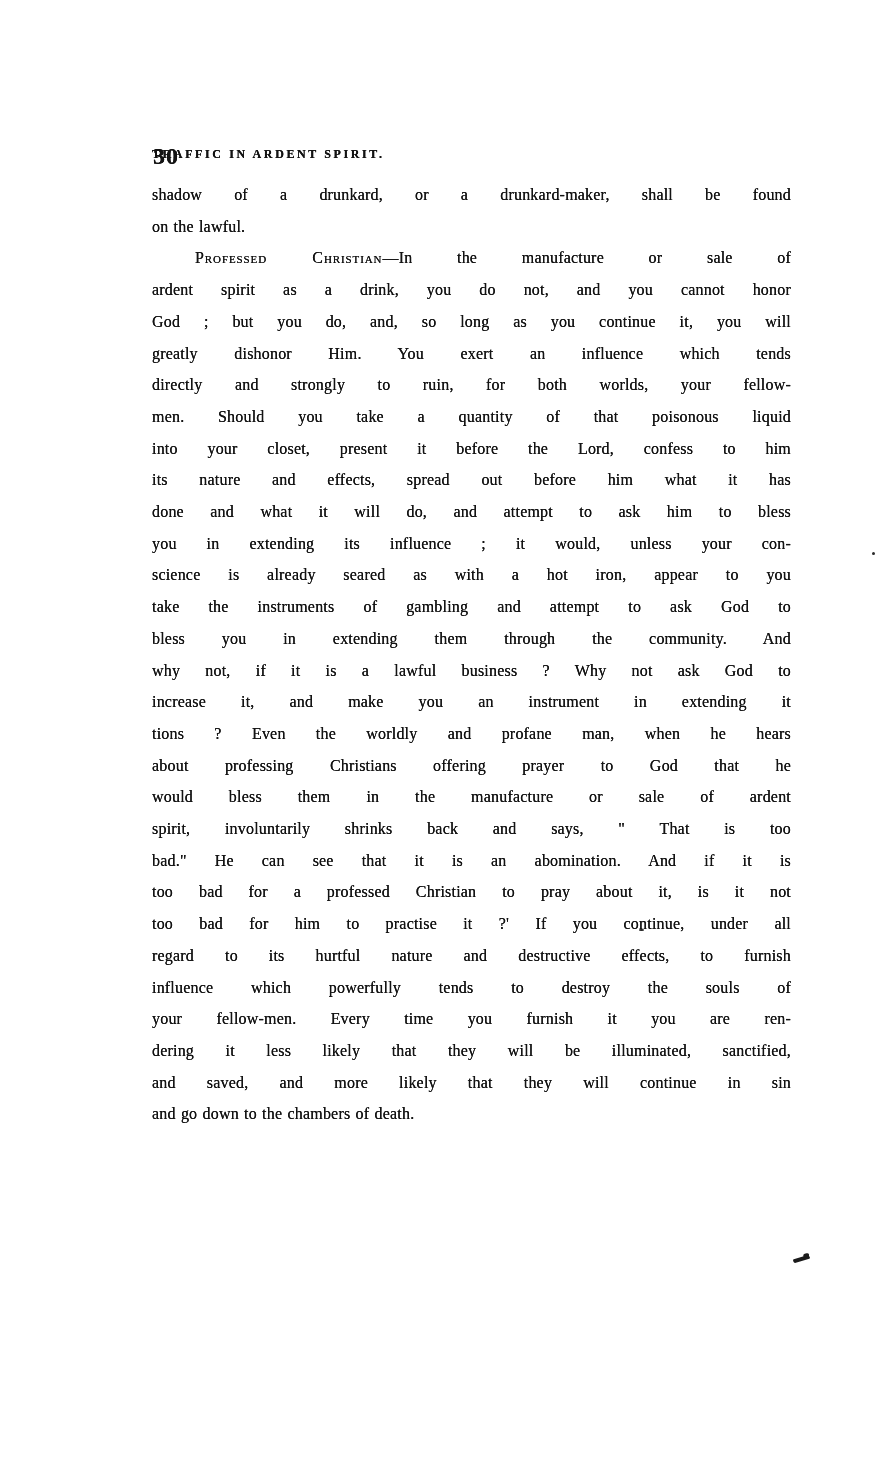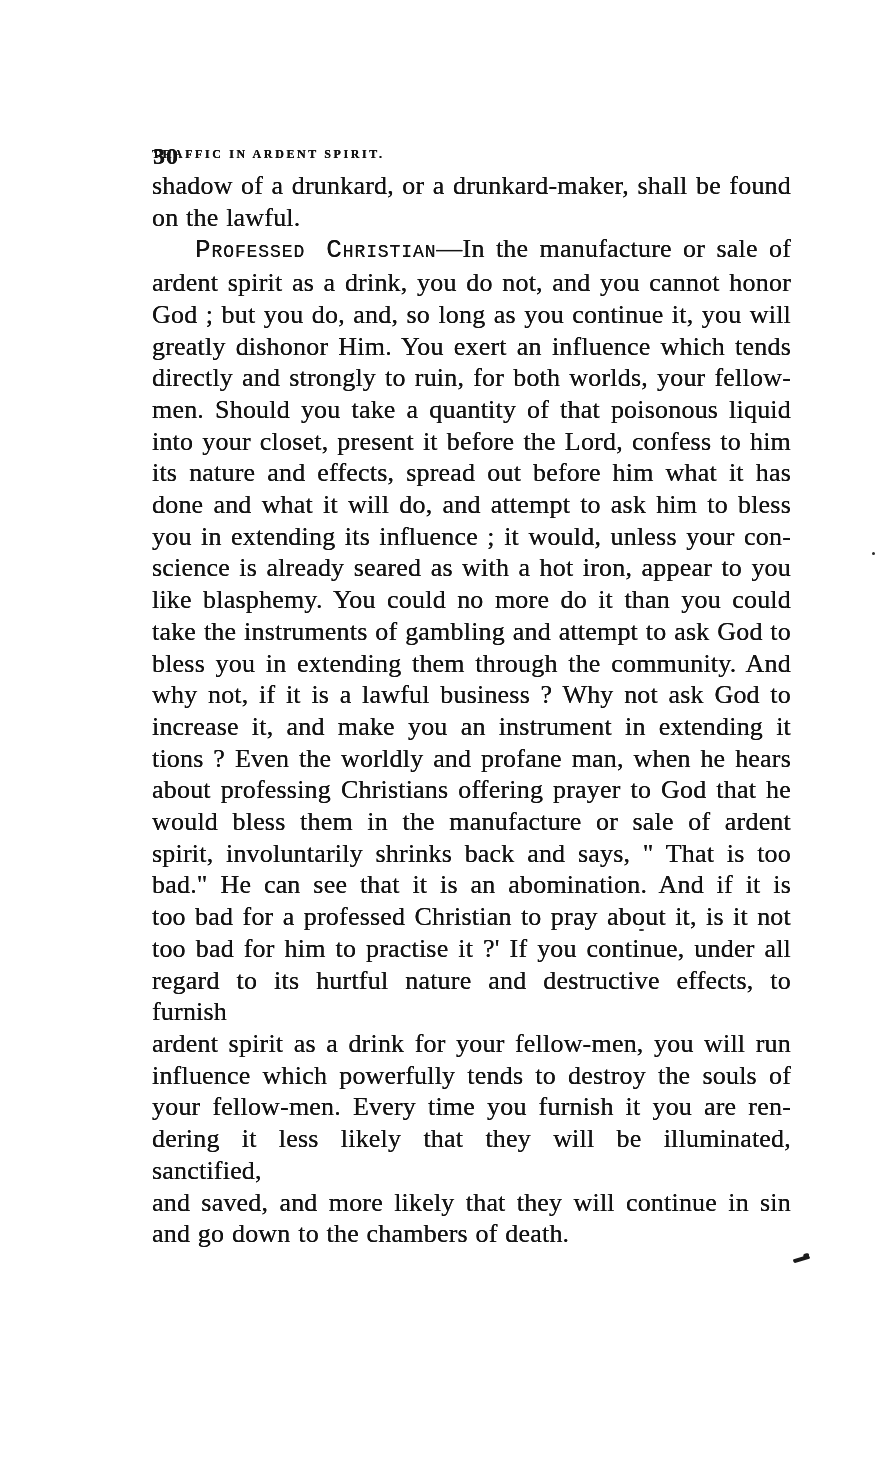--- a/index.html
+++ b/index.html
@@ -38,45 +38,44 @@
     font-weight: 700;
     letter-spacing: 2.6px;
     padding-top: 5px;
     white-space: nowrap;
     text-shadow: 0 0 0.3px #000;
   }
 
   
   .body-text {
     position: absolute;
-    top: 170px;
+    top: 179px;
     left: 152px;
     width: 639px;
-    font-size: 26px;
+    font-size: 16px;
     line-height: 31.7px;
     letter-spacing: 0.2px;
     word-spacing: 1px;
     text-shadow: 0 0 0.35px #111;
   }
   .paragraph { margin: 0; }
   .line {
     text-align: justify;
     text-align-last: justify;
     -moz-text-align-last: justify;
     white-space: normal;
   }
   .line.para-end {
     text-align-last: left;
     -moz-text-align-last: left;
   }
   .line.indent { text-indent: 43px; }
   .smallcaps {
     font-variant: small-caps;
     letter-spacing: 0.9px;
-    font-family: Liberation Mono, monospace;
   }
 
   
   .pen-mark {
     position: absolute;
     left: 793px;
     top: 1257px;
     width: 17px;
     height: 4px;
     background: #1b1b1b;
@@ -132,34 +131,32 @@
         <div class="line">ardent spirit as a drink, you do not, and you cannot honor</div>
         <div class="line">God ; but you do, and, so long as you continue it, you will</div>
         <div class="line">greatly dishonor Him.  You exert an influence which tends</div>
         <div class="line">directly and strongly to ruin, for both worlds, your fellow-</div>
         <div class="line">men.  Should you take a quantity of that poisonous liquid</div>
         <div class="line">into your closet, present it before the Lord, confess to him</div>
         <div class="line">its nature and effects, spread out before him what it has</div>
         <div class="line">done and what it will do, and attempt to ask him to bless</div>
         <div class="line">you in extending its influence ; it would, unless your con-</div>
         <div class="line">science is already seared as with a hot iron, appear to you</div>
-        <div class="line">like blasphemy.  You could no more do it than you could</div>
         <div class="line">take the instruments of gambling and attempt to ask God to</div>
         <div class="line">bless you in extending them through the community.  And</div>
         <div class="line">why not, if it is a lawful business ?  Why not ask God to</div>
         <div class="line">increase it, and make you an instrument in extending it</div>
         <div class="line">tions ?  Even the worldly and profane man, when he hears</div>
         <div class="line">about professing Christians offering prayer to God that he</div>
         <div class="line">would bless them in the manufacture or sale of ardent</div>
         <div class="line">spirit, involuntarily shrinks back and says, " That is too</div>
         <div class="line">bad."  He can see that it is an abomination.  And if it is</div>
         <div class="line">too bad for a professed Christian to pray about it, is it not</div>
         <div class="line">too bad for him to practise it ?'  If you continue, under all</div>
         <div class="line">regard to its hurtful nature and destructive effects, to furnish</div>
-        <div class="line">ardent spirit as a drink for your fellow-men, you will run</div>
         <div class="line">influence which powerfully tends to destroy the souls of</div>
         <div class="line">your fellow-men.  Every time you furnish it you are ren-</div>
         <div class="line">dering it less likely that they will be illuminated, sanctified,</div>
         <div class="line">and saved, and more likely that they will continue in sin</div>
         <div class="line para-end">and go down to the chambers of death.</div>
       </div>
     </div>
 
   <div class="pen-mark"></div>
   <div class="ink-speck-a"></div>

